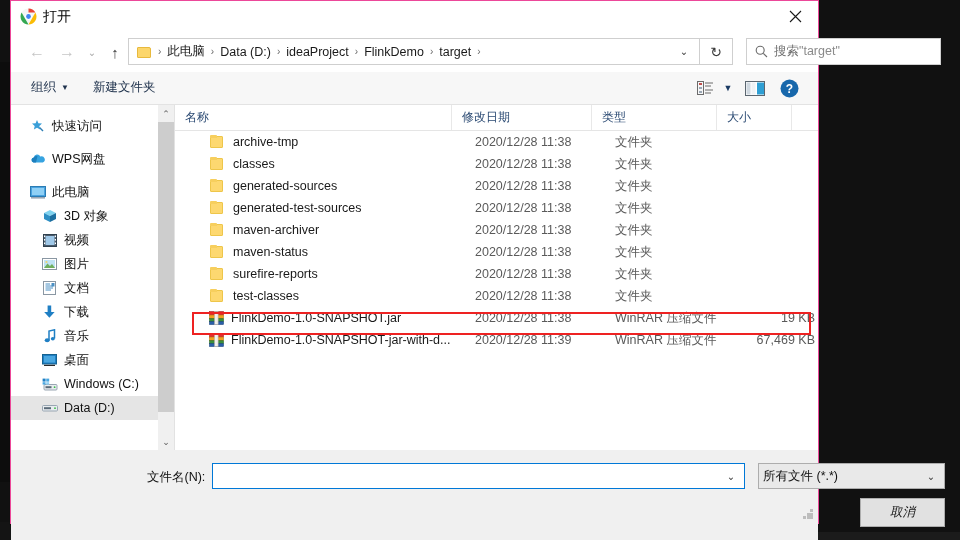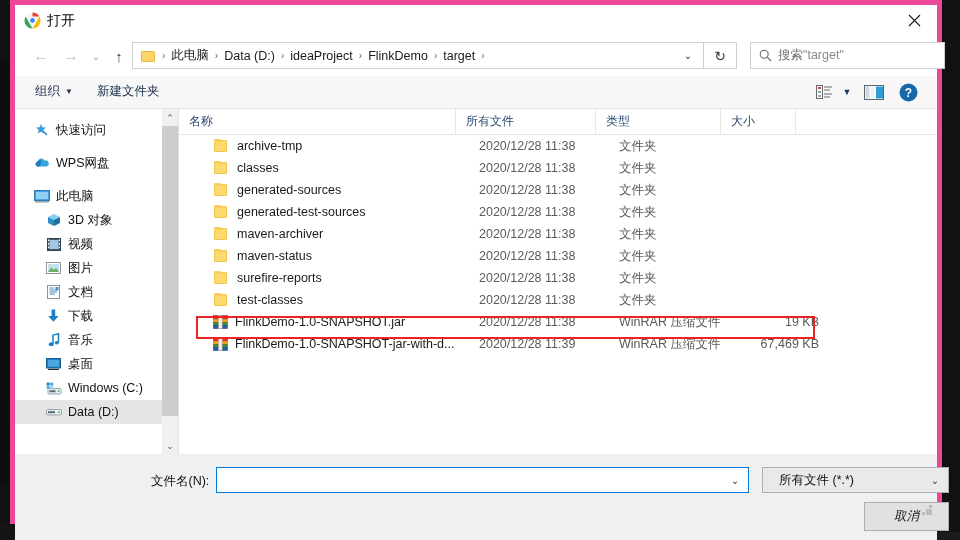--- a/index.html
+++ b/index.html
@@ -12,22 +12,22 @@
   .screen{position:relative;width:960px;height:540px;background:#111111;}
 
   
   .desk-left{position:absolute;left:0;top:0;width:10px;height:540px;background:#111111;}
   .desk-bottom{position:absolute;left:0;bottom:0;width:250px;height:18px;background:#141414;}
   .desk-bottom2{position:absolute;left:0;bottom:0;width:960px;height:8px;background:#1b1b1b;}
   .desk-strip{position:absolute;left:0;top:62px;width:10px;height:420px;background:#0d0d0d;}
 
   
   .dialog{
-    position:absolute;left:10px;top:0;width:932px;height:524px;
-    background:#f0f0f0;border:5px solid #ec4899;
+    position:absolute;left:10px;top:0;width:809px;height:524px;
+    background:#f0f0f0;border:1px solid #ec4899;
     box-shadow:0 0 0 1px rgba(0,0,0,.06);
     box-sizing:border-box;
   }
 
   
   .titlebar{position:relative;height:31px;background:#ffffff;}
   .title-icon{position:absolute;left:9px;top:7px;width:17px;height:17px;}
   .title-text{position:absolute;left:32px;top:6px;font-size:14px;color:#000;line-height:19px;}
   .close-btn{
     position:absolute;right:0;top:0;width:46px;height:31px;
@@ -164,21 +164,21 @@
   .footer{position:relative;height:105px;background:#f0f0f0;}
   .fn-label{position:absolute;left:136px;top:468px;font-size:12.5px;color:#111;}
   .fn-input{
     position:absolute;left:201px;top:462px;width:533px;height:26px;
     border:1px solid #0078d7;background:#fff;box-sizing:border-box;display:flex;align-items:center;
   }
   .fn-caret{position:absolute;right:0;top:0;width:26px;height:24px;display:flex;align-items:center;justify-content:center;font-size:10px;color:#3a3a3a;}
   .ft-select{
     position:absolute;left:747px;top:462px;width:187px;height:26px;
     border:1px solid #adadad;background:#e9e9e9;box-sizing:border-box;display:flex;align-items:center;
-    font-size:12.5px;color:#111;padding-left:16px;
+    font-size:12.5px;color:#111;padding-left:4px;
   }
   .ft-caret{position:absolute;right:0;top:0;width:26px;height:24px;display:flex;align-items:center;justify-content:center;font-size:10px;color:#3a3a3a;}
   .btn{
     position:absolute;height:29px;display:flex;align-items:center;justify-content:center;
     font-size:12.5px;color:#111;box-sizing:border-box;
   }
   .btn-open{left:747px;top:497px;width:93px;background:#e1e1e1;border:2px solid #0078d7;}
   .btn-cancel{left:849px;top:497px;width:85px;background:#e1e1e1;border:1px solid #adadad;font-style:italic;}
   .grip{position:absolute;right:5px;bottom:4px;width:10px;height:10px;}
   .grip i{position:absolute;width:3px;height:3px;background:#bdbdbd;display:block;}
@@ -445,21 +445,21 @@
       </div>
 
       <div class="split"></div>
 
       <div class="filepane">
         <div class="hdr">
           <div class="hdr-cell" style="left:0;width:276px;">
             <span>名称</span>
             <span class="hdr-sort">⌃</span>
           </div>
-          <div class="hdr-cell" style="left:276px;width:140px;">所有文件</div>
+          <div class="hdr-cell" style="left:276px;width:140px;">修改日期</div>
           <div class="hdr-cell" style="left:416px;width:125px;">类型</div>
           <div class="hdr-cell" style="left:541px;width:75px;">大小</div>
           <div class="hdr-cell" style="left:616px;width:120px;"></div>
         </div>
 
         <div class="rows">
 
           <div class="row">
             <div class="c-name">
               <span class="f-ico folder-ico"></span>

